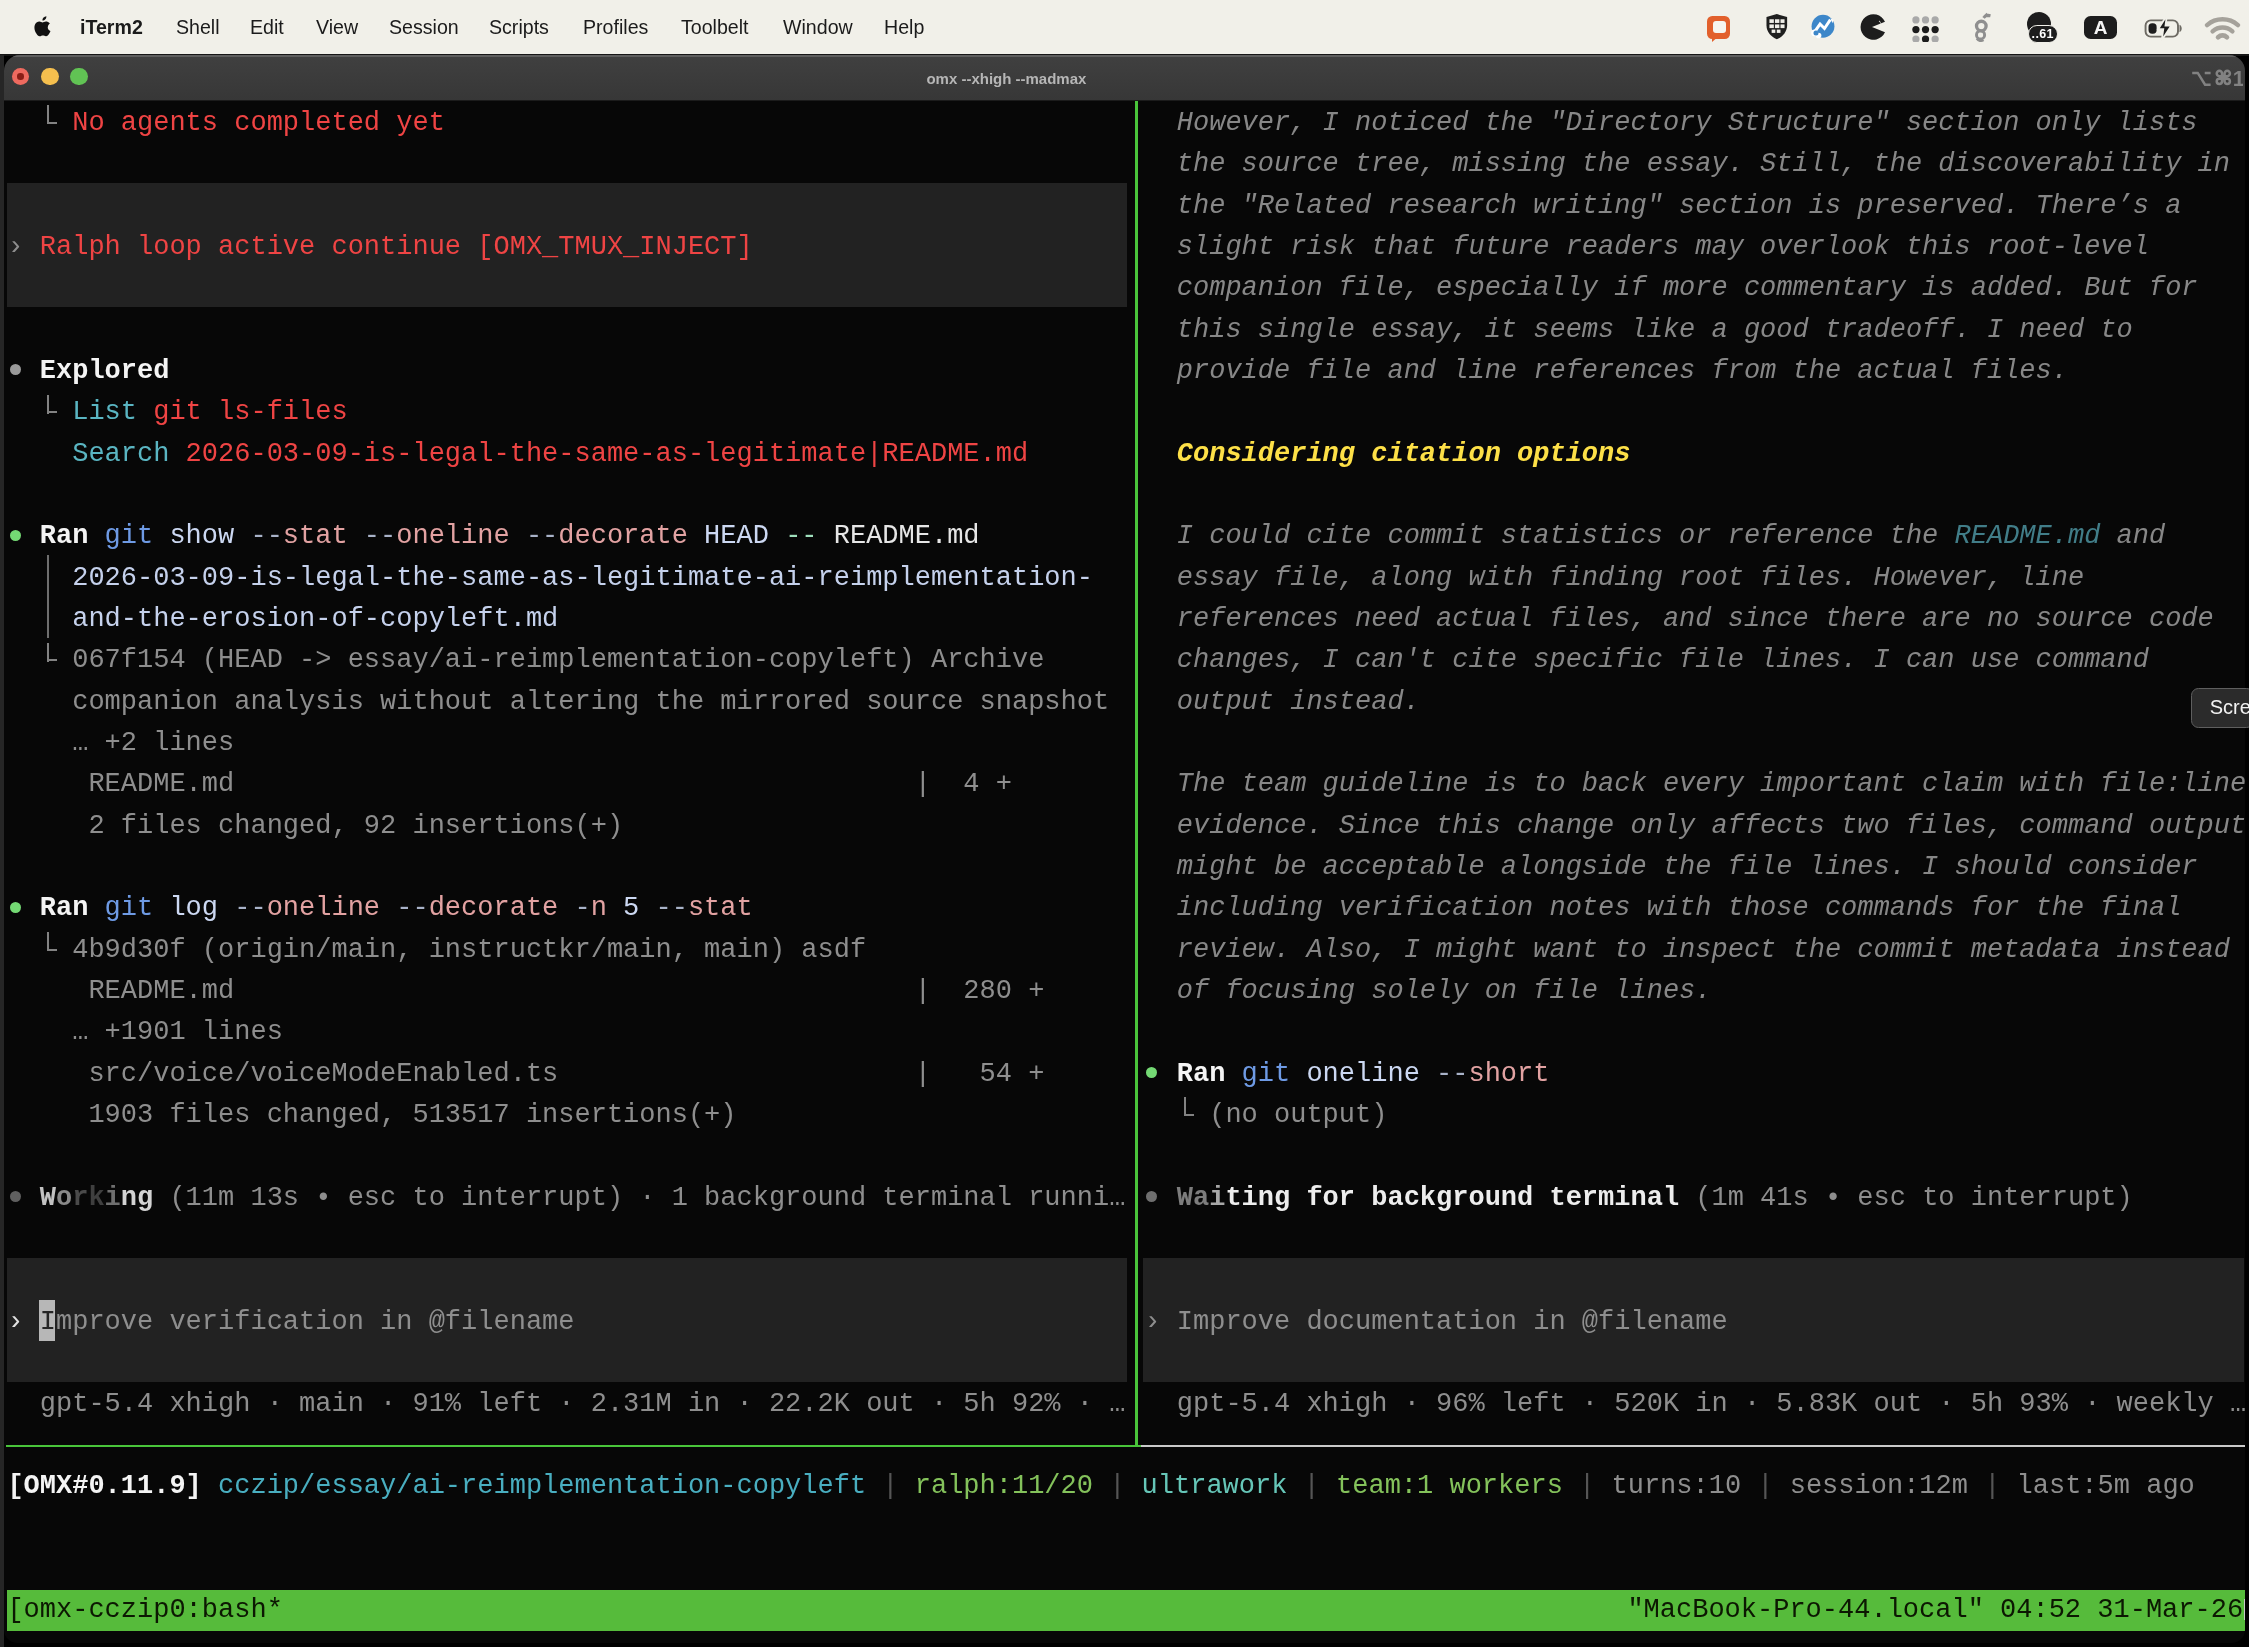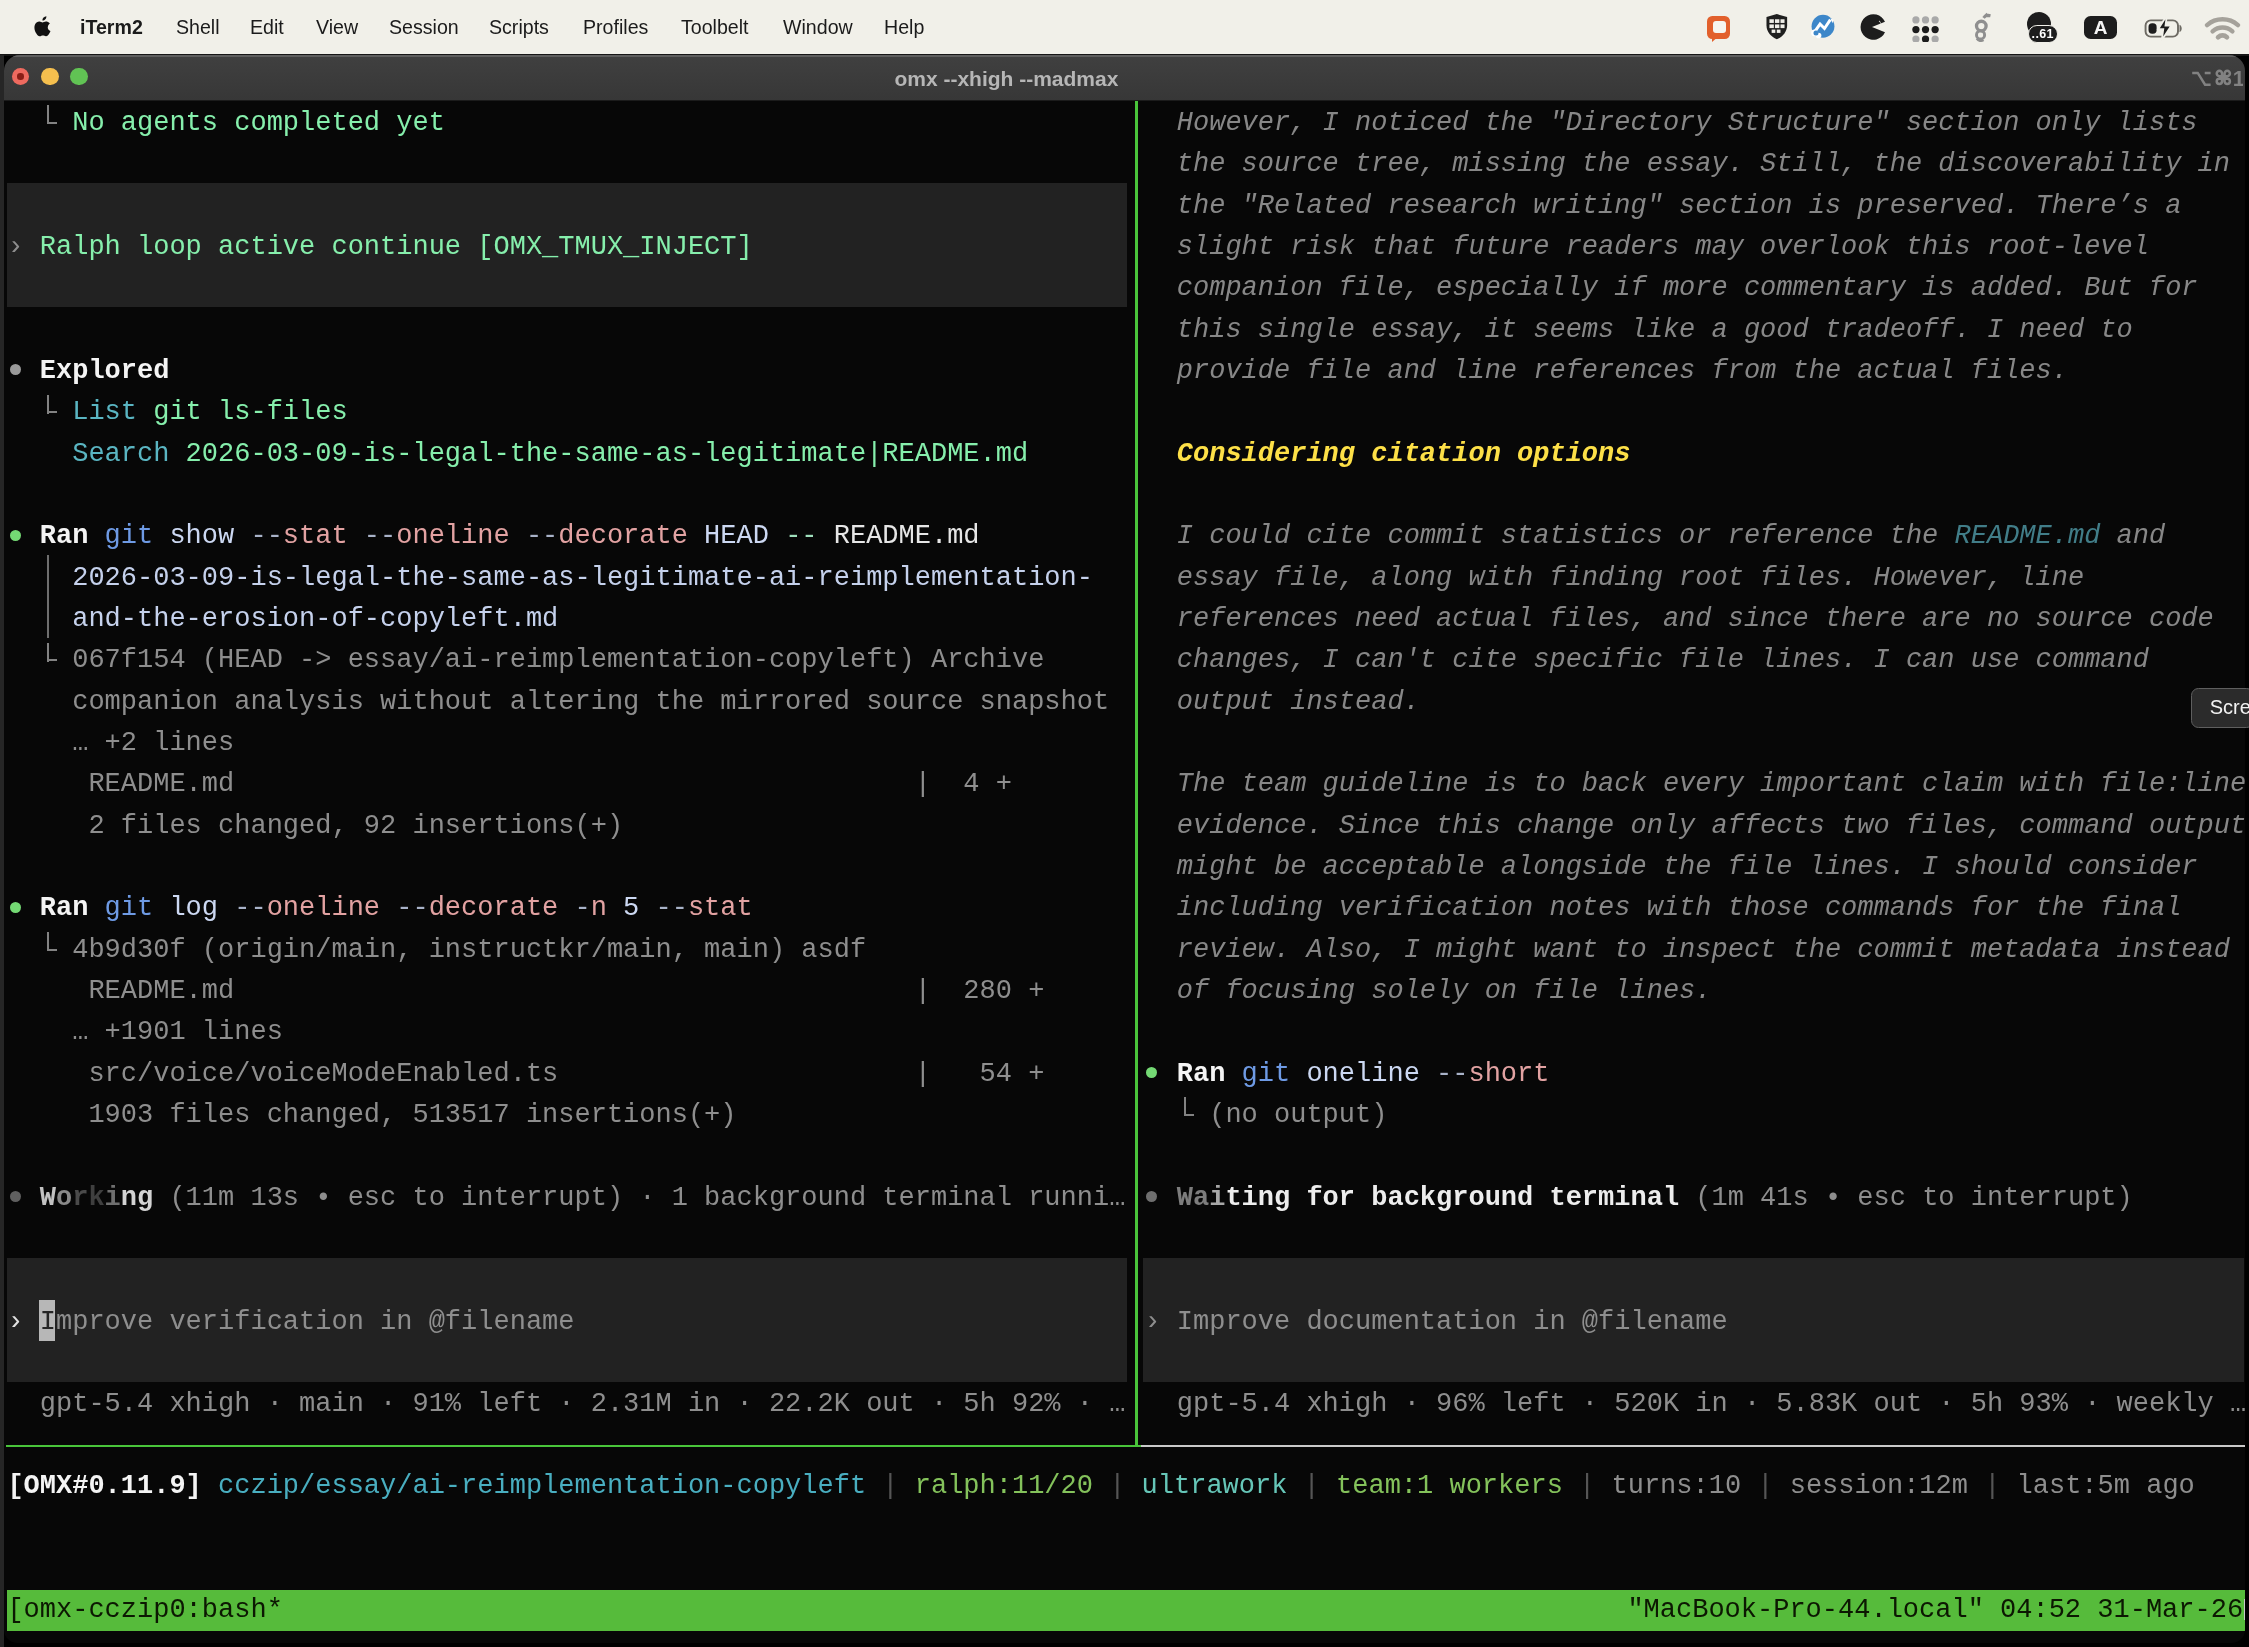--- a/index.html
+++ b/index.html
@@ -3,26 +3,26 @@
 *{margin:0;padding:0;box-sizing:border-box}
 html,body{width:2250px;height:1648px;background:#000;overflow:hidden}
 body{position:relative;font-family:"Liberation Sans",sans-serif}
 .mono{font-family:"Liberation Mono",monospace;font-size:27px;white-space:pre}
 #menubar{position:absolute;left:0;top:0;width:2250px;height:54px;background:#f1f0e9}
 #menubar .mi{position:absolute;top:0;height:54px;line-height:55px;font-size:19.6px;color:#1b1b1b}
 #menushadow{position:absolute;left:0;top:54px;width:2250px;height:2.2px;background:#161616}
 #win{position:absolute;left:4.4px;top:55px;width:2241px;height:1588px;background:#070707;border-radius:16px 16px 13.3px 13.3px;overflow:hidden}
 #titlebar{position:absolute;left:0;top:0;width:2241px;height:46px;background:linear-gradient(#404040,#373737);border-bottom:0.7px solid #1b1b1b}
 #titlebar .tl{position:absolute;top:12.5px;width:17.7px;height:17.7px;border-radius:50%}
-#title{position:absolute;top:0;left:0;width:2004px;height:46px;text-align:center;line-height:47px;font-weight:bold;font-size:21px;color:#b6b6b6}
+#title{position:absolute;top:0;left:0;width:2004px;height:46px;text-align:center;line-height:47px;font-weight:bold;font-size:15px;color:#b6b6b6}
 .ln{position:absolute;height:41px;line-height:41px;z-index:3}
 .box{position:absolute;background:#222;z-index:1}
 .g{color:#8e8e8e}
 .gd{color:#555}
-.lg{color:#86efac}
+.lg{color:#ef4444}
 .w{color:#f4f4f4;font-weight:bold}
 .wt{color:#e6e6e6}
 .cy{color:#5ab5c2}
 .blu{color:#6e9ae4}
 .pale{color:#ccd8f2}
 .pd{color:#a8b2c8}
 .pink{color:#e2a2a2}
 .mint{color:#9fdfbc}
 .file{color:#c5d1ec}
 .it{color:#878787;font-style:italic}

